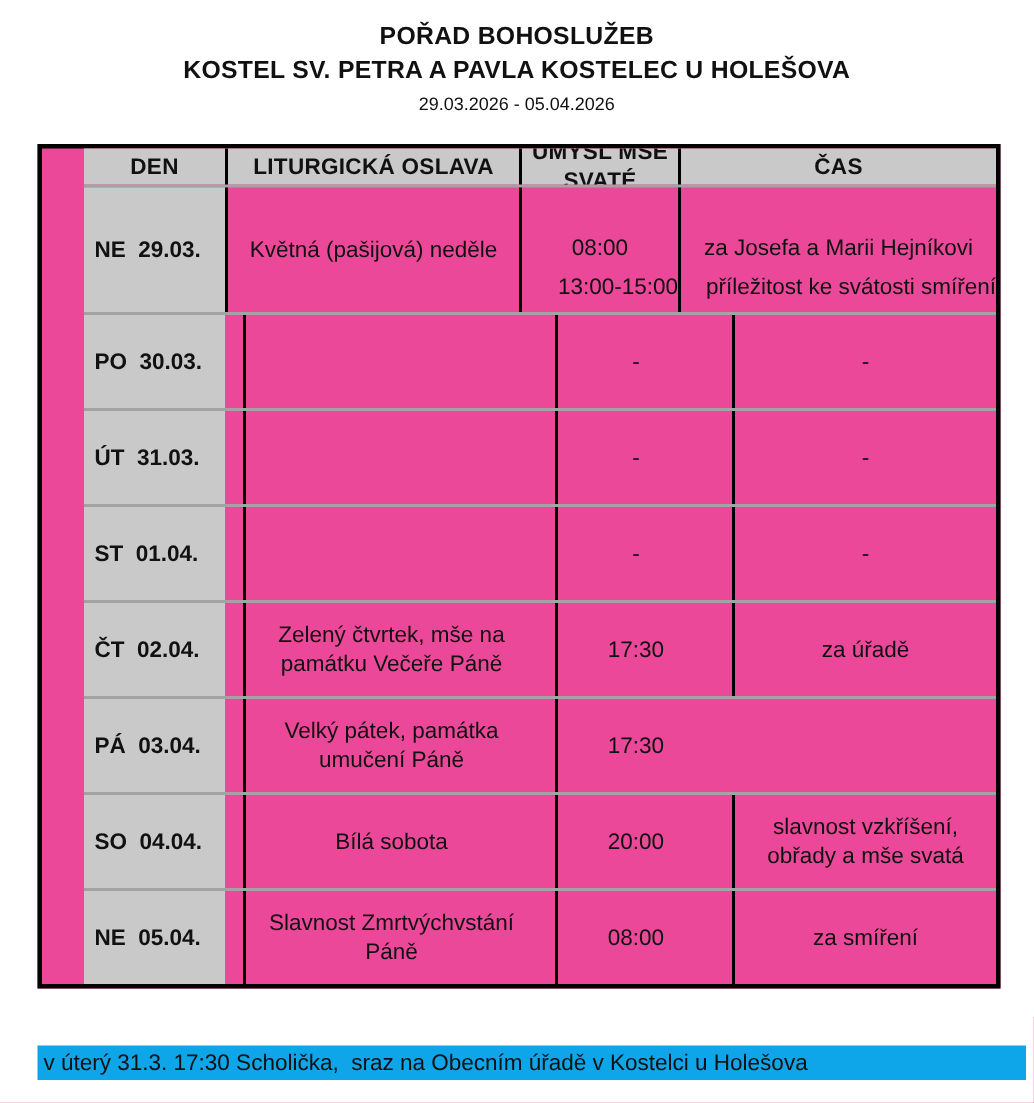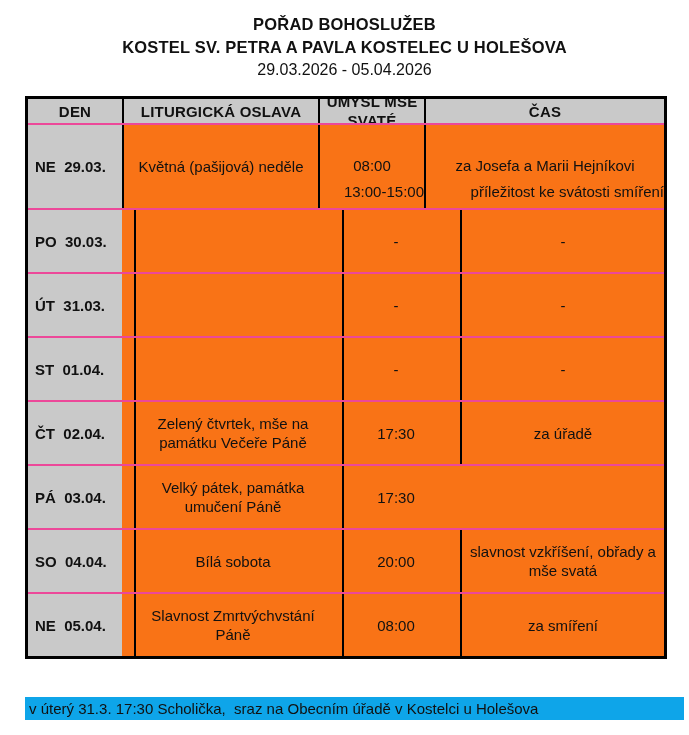--- a/index.html
+++ b/index.html
@@ -19,34 +19,35 @@
   }
   .title-main {
     font-size: 16.5px; font-weight: bold; letter-spacing: 0.2px;
     line-height: 23px;
   }
   .title-sub {
     font-size: 16.5px; font-weight: bold; letter-spacing: 0.2px;
     line-height: 23px;
   }
   .title-dates {
-    font-size: 16px; font-weight: normal; line-height: 21px;
+    font-size: 12px; font-weight: normal; line-height: 21px;
   }
 
   
   .schedule-table {
     position: absolute; left: 25px; top: 96px; width: 642px;
     border: 3px solid #000000;
-    background: #f97316;
+    background: #ec4899;
+    padding-left: 28px;
   }
   .trow {
     display: grid;
     grid-template-columns: 94px 196px 106px 1fr;
   }
-  .trow + .trow { border-top: 2px solid #ec4899; }
+  .trow + .trow { border-top: 2px solid #a3a3a3; }
   .header-row { height: 24px; background: #c9c9c9; }
   .header-row .cell {
     font-weight: bold; font-size: 15px;
     display: flex; align-items: center; justify-content: center;
     letter-spacing: 0.2px;
   }
   .row-tall { height: 85px; }
   .row-std  { height: 64px; gap: 12px; }
 
   .cell {

